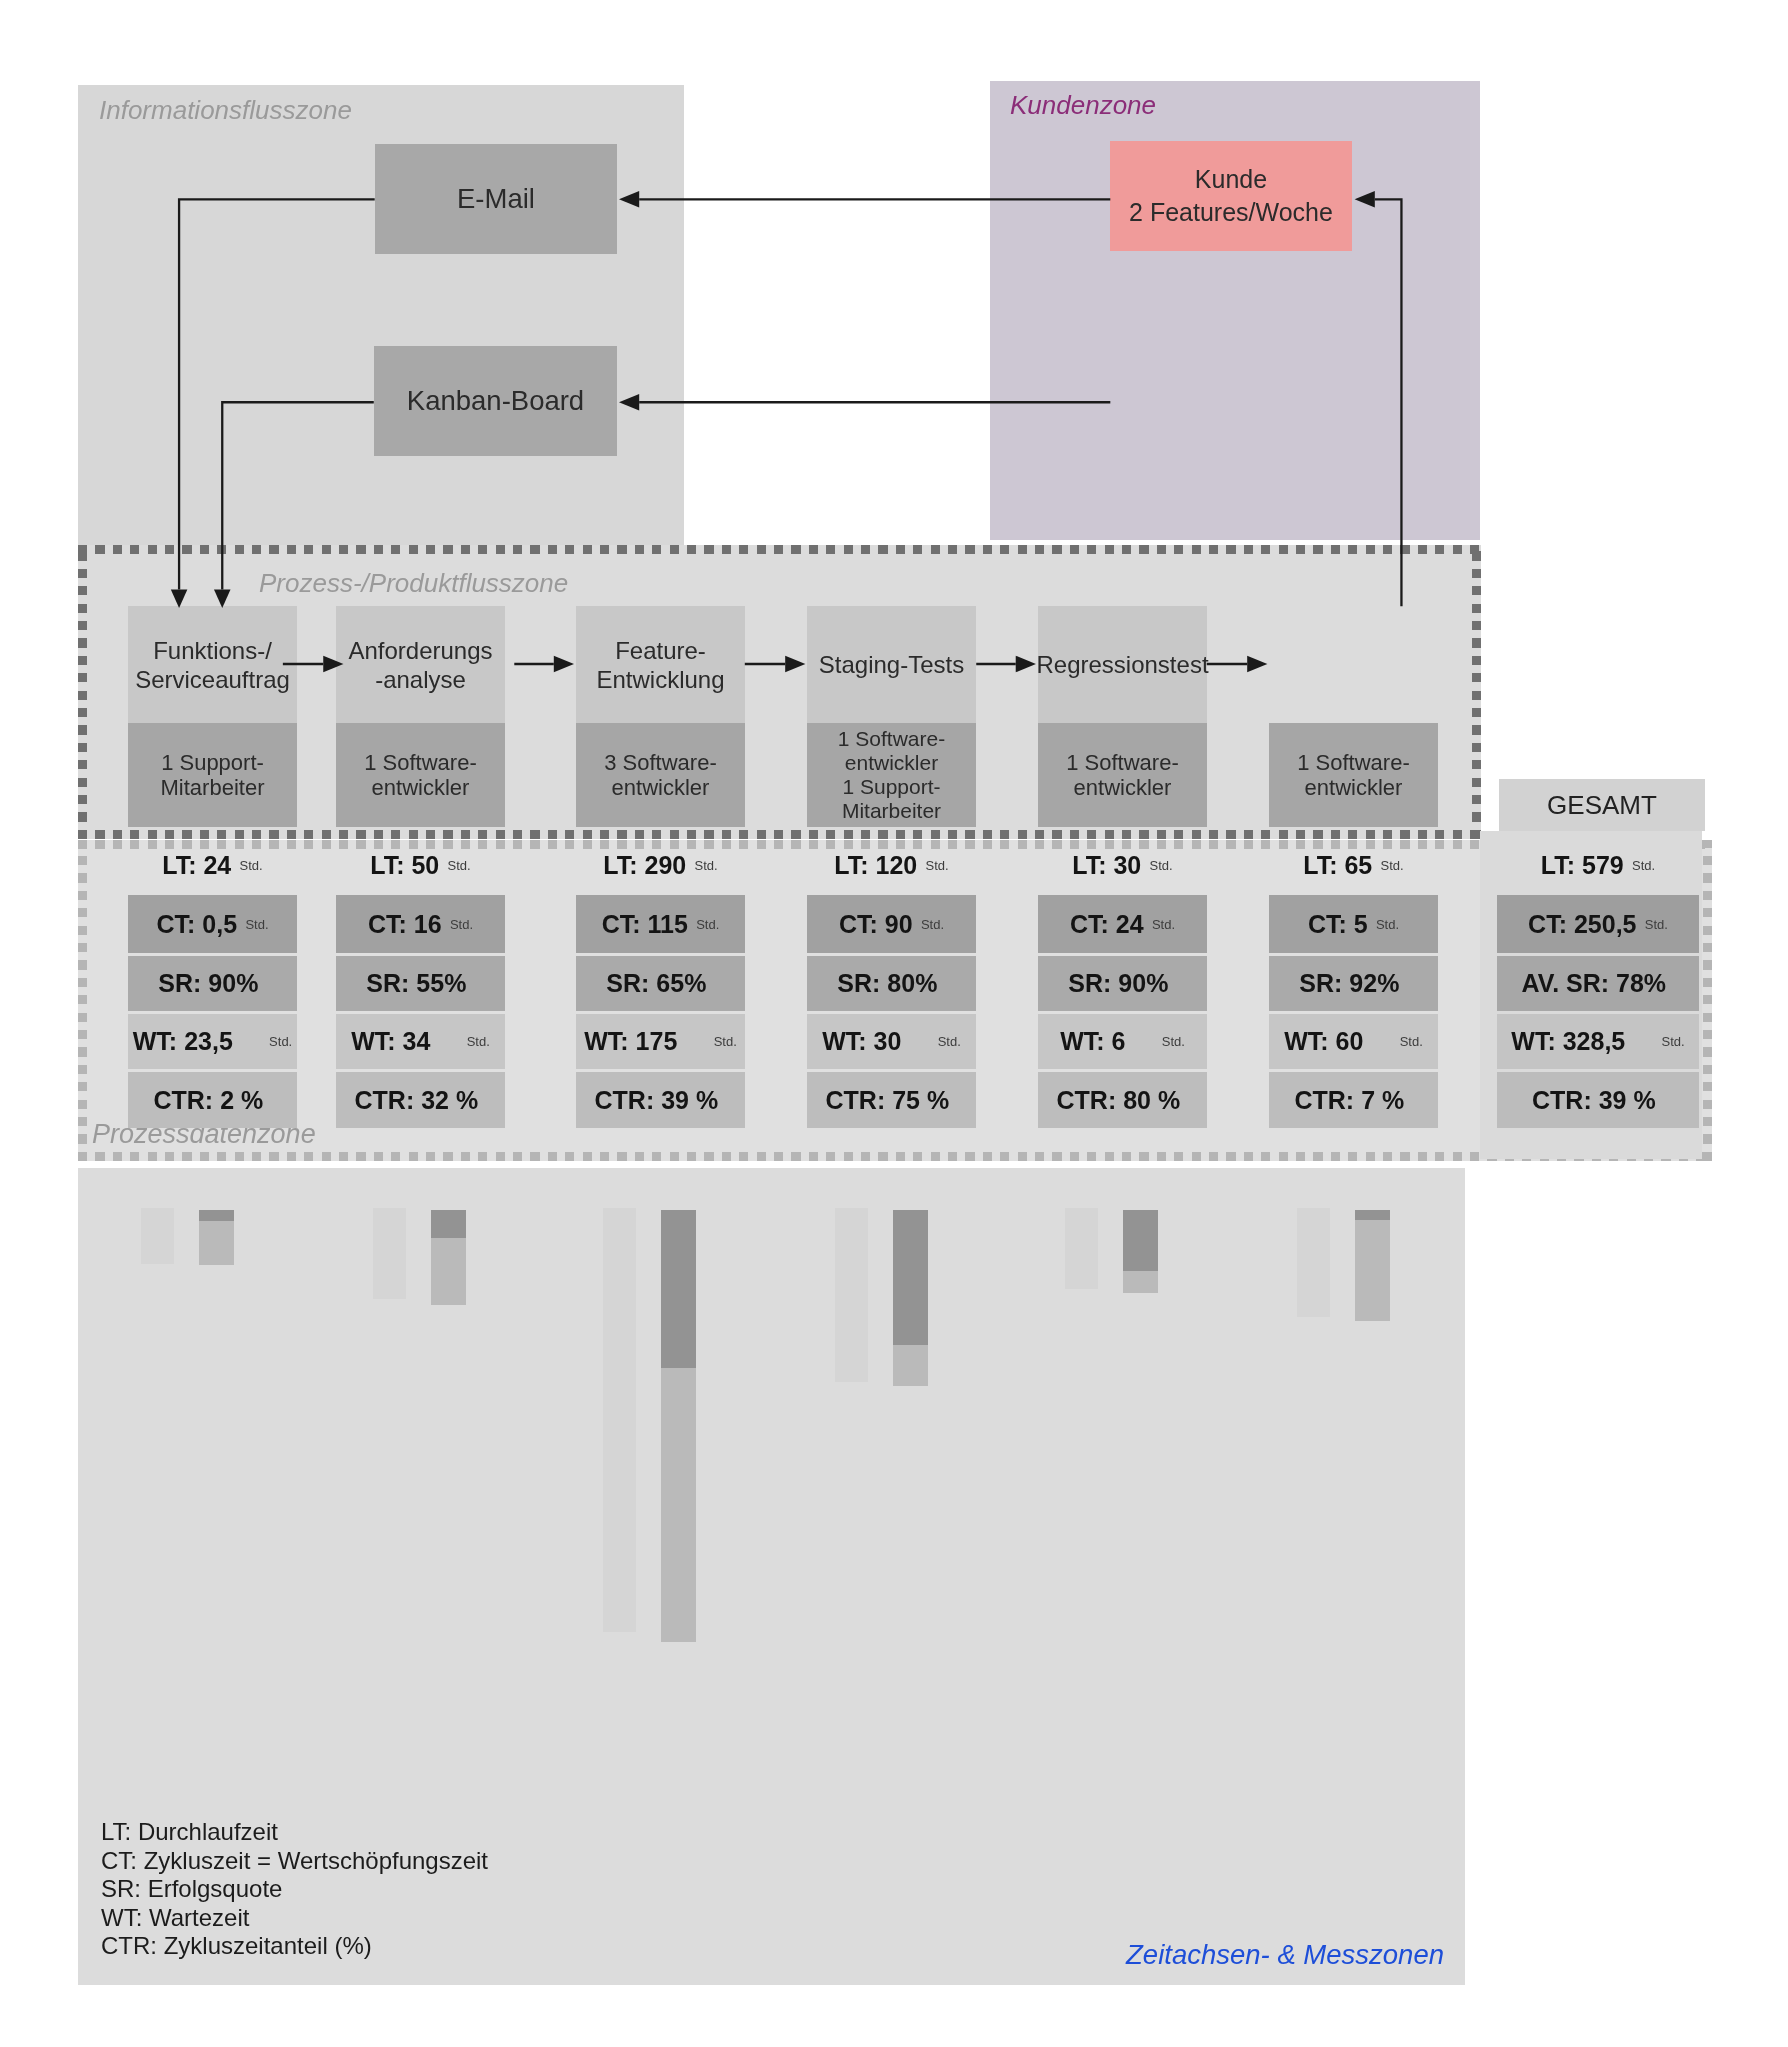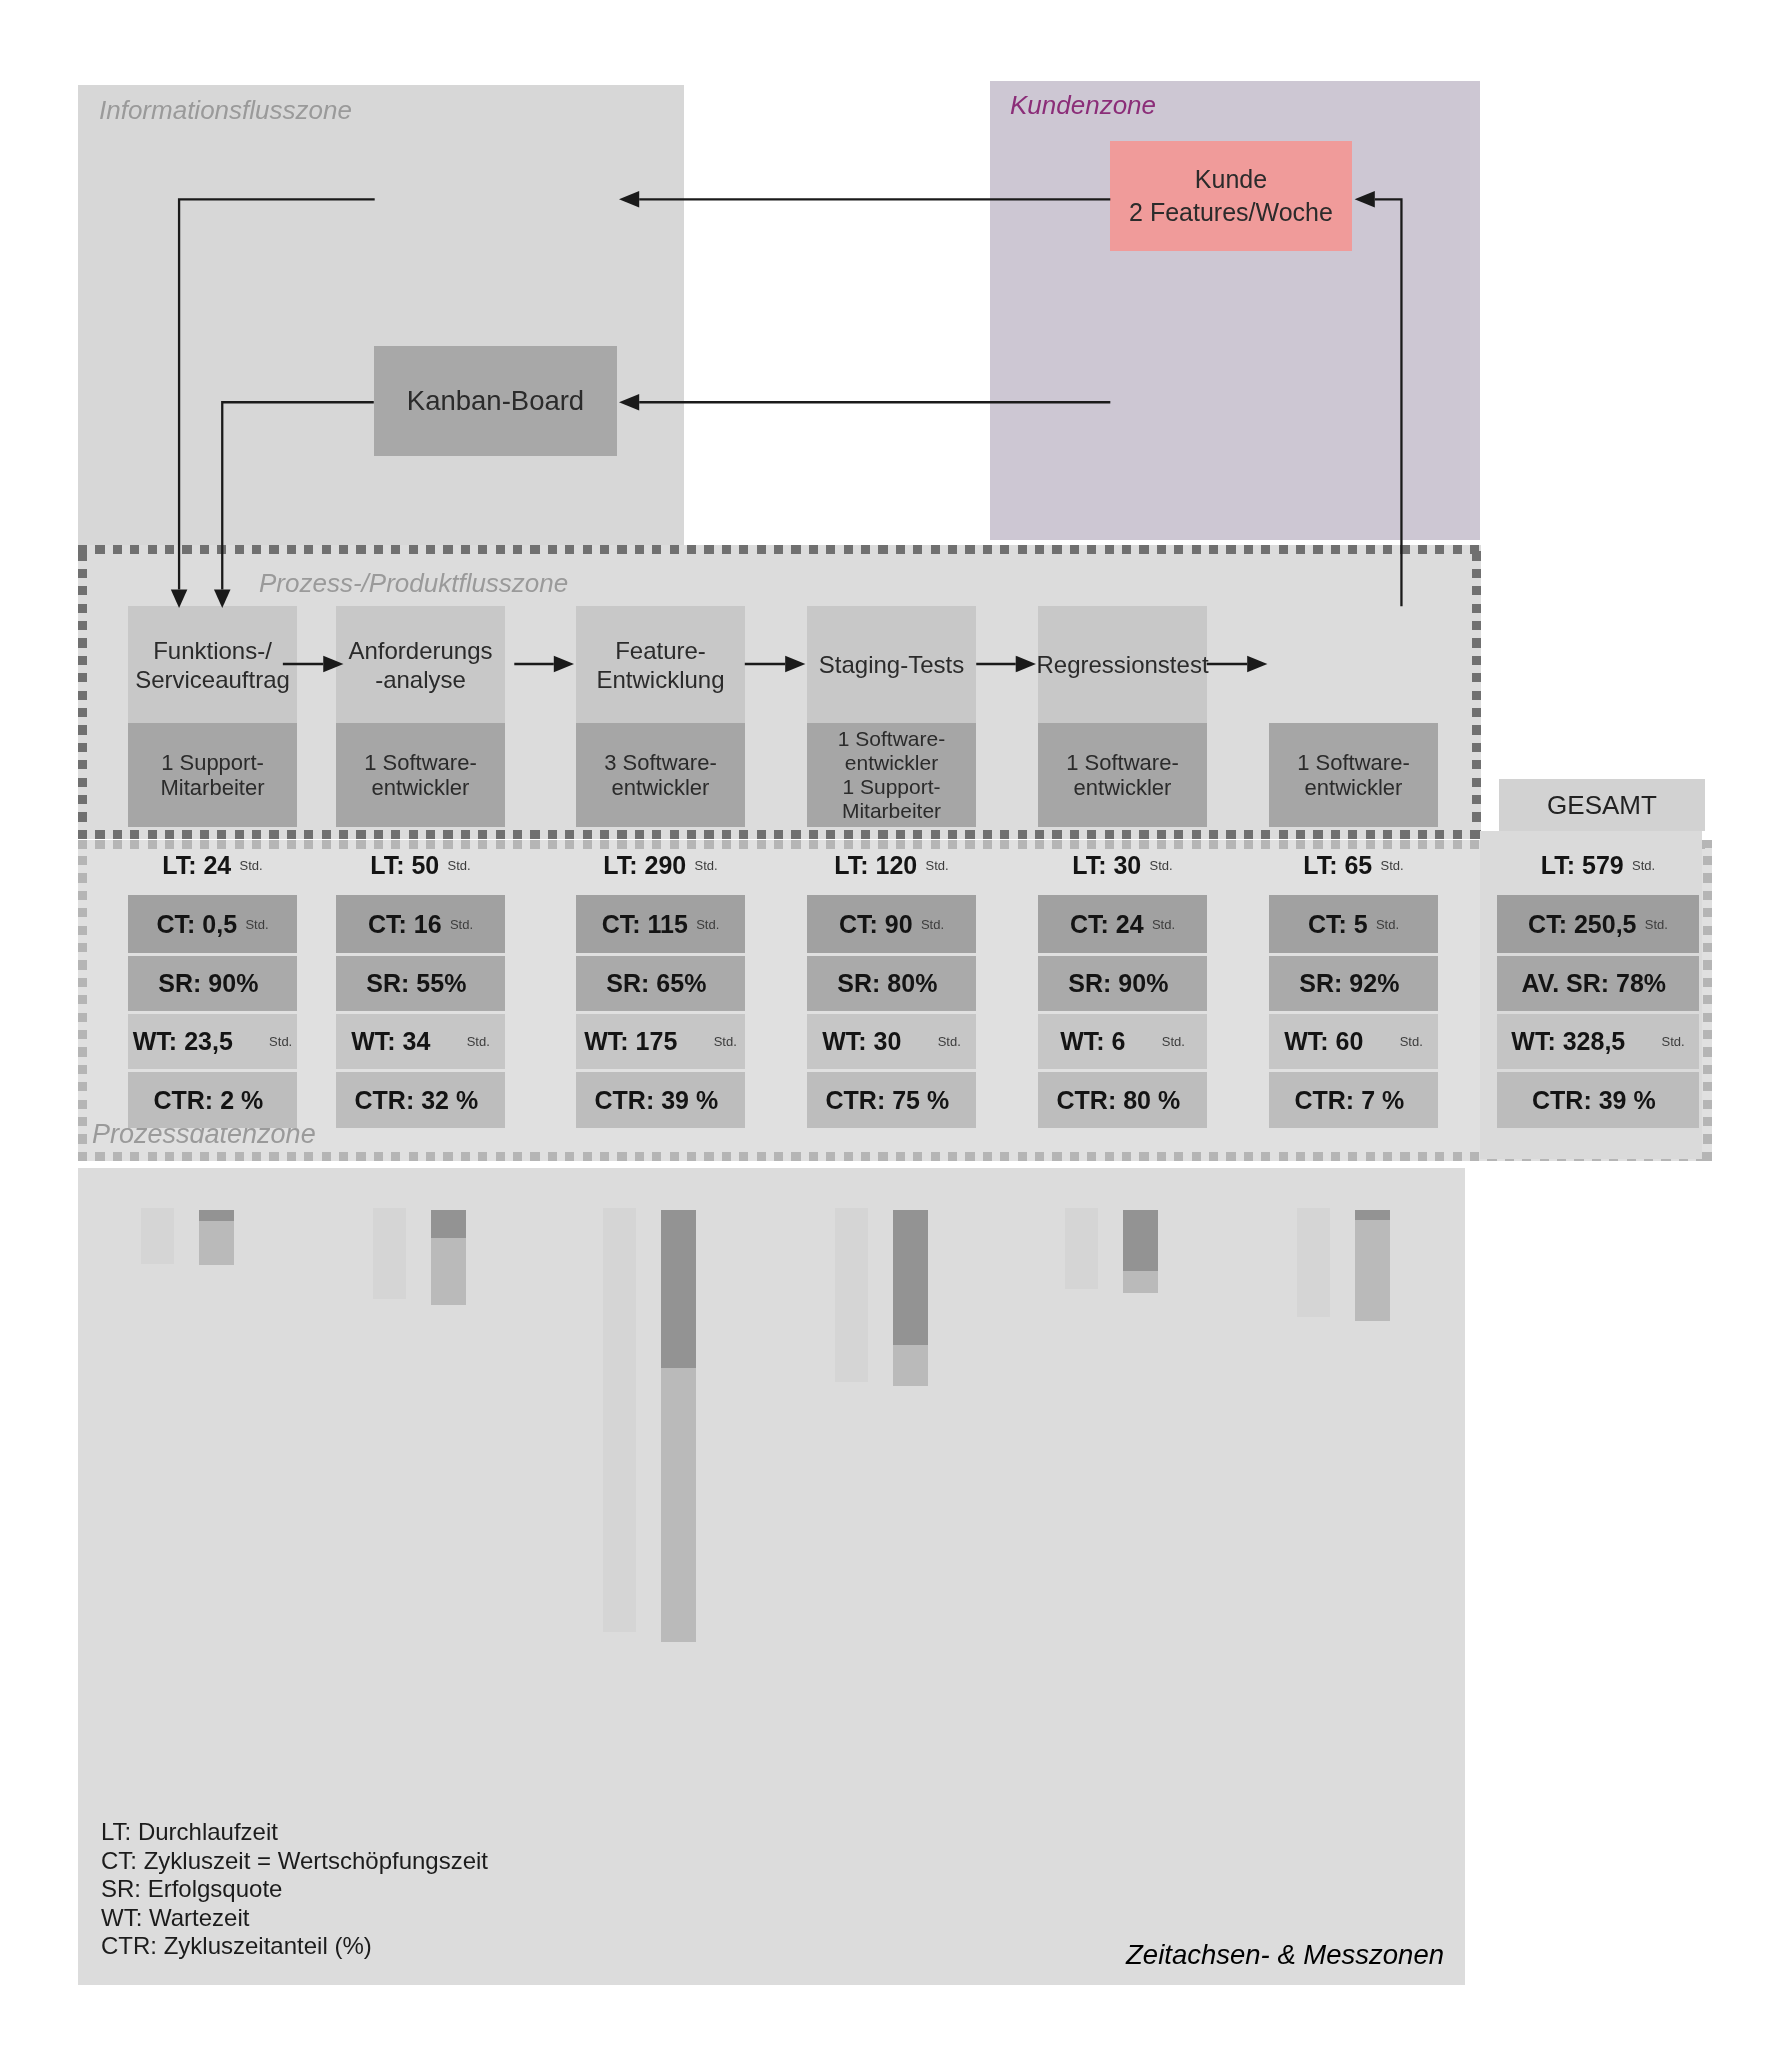--- a/index.html
+++ b/index.html
@@ -62,21 +62,21 @@
   .m{font-weight:bold;font-size:25px;color:#141414;}
   .u{font-size:13px;color:#3d3d3d;margin-left:8.3px;}
   
   .gesamt-col-bg{left:1480px;top:831px;width:222px;height:328px;background:#dadada;}
   .gesamt-header{left:1499px;top:779px;width:206px;height:52px;background:#d2d2d2;
     display:flex;align-items:center;justify-content:center;font-size:26px;color:#222;}
   .gcol{left:1497px;width:202px;}
   .gcol .lt-row,.gcol .metric{width:202px;}
   
   .legend{left:101px;top:1818px;font-size:24px;line-height:28.5px;color:#1c1c1c;}
-  .time-label{right:345px;top:1939px;font-size:27.5px;color:#000000;font-style:italic;}
+  .time-label{right:345px;top:1939px;font-size:27.5px;color:#1d4ed8;font-style:italic;}
   svg.wires{left:0;top:0;pointer-events:none;}
   .bar-seg{position:absolute;}
 </style>
 </head>
 <body>
 
 <div class="canvas">
 
   <div class="abs info-zone"></div>
   <div class="abs kunden-zone"></div>
@@ -84,20 +84,23 @@
   <div class="abs data-zone dotted-light"></div>
   <div class="abs bottom-zone"></div>
   <div class="abs gesamt-col-bg"></div>
 
   <div class="abs zone-title" style="left:99px;top:95px;">Informationsflusszone</div>
   <div class="abs zone-title" style="left:1010px;top:90px;color:#8b2d78;">Kundenzone</div>
   <div class="abs zone-title" style="left:259px;top:568px;">Prozess-/Produktflusszone</div>
   <div class="abs zone-title" style="left:92px;top:1119px;font-size:27px;">Prozessdatenzone</div>
   <div class="abs time-label">Zeitachsen- &amp; Messzonen</div>
 
+  <div class="abs node gray-node" style="left:375px;top:144px;width:242px;height:110px;">
+    <span>E-Mail</span>
+  </div>
   <div class="abs node gray-node" style="left:374px;top:346px;width:243px;height:110px;">
     <span>Kanban-Board</span>
   </div>
 
   <div class="abs node pink-node" style="left:1110px;top:141px;width:242px;height:110px;">
     <span class="multiline">Kunde
 2 Features/Woche</span>
   </div>
 
   <div class="col" style="left:128px;">

